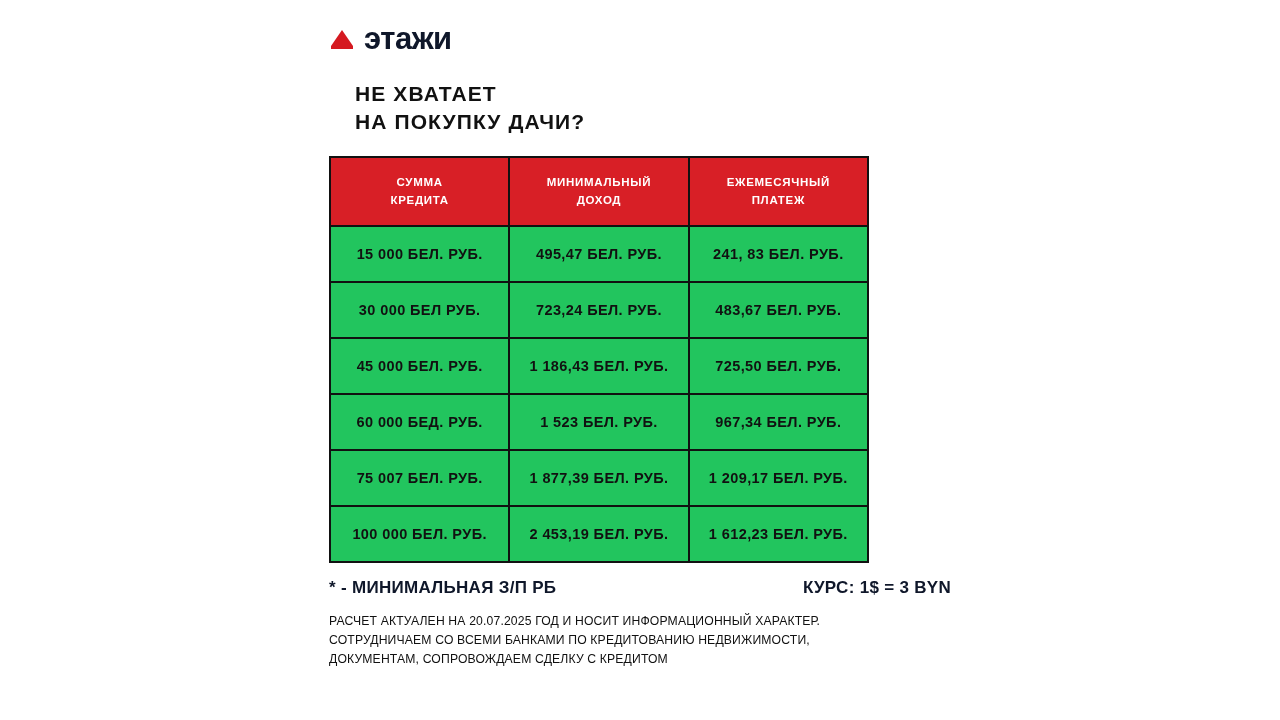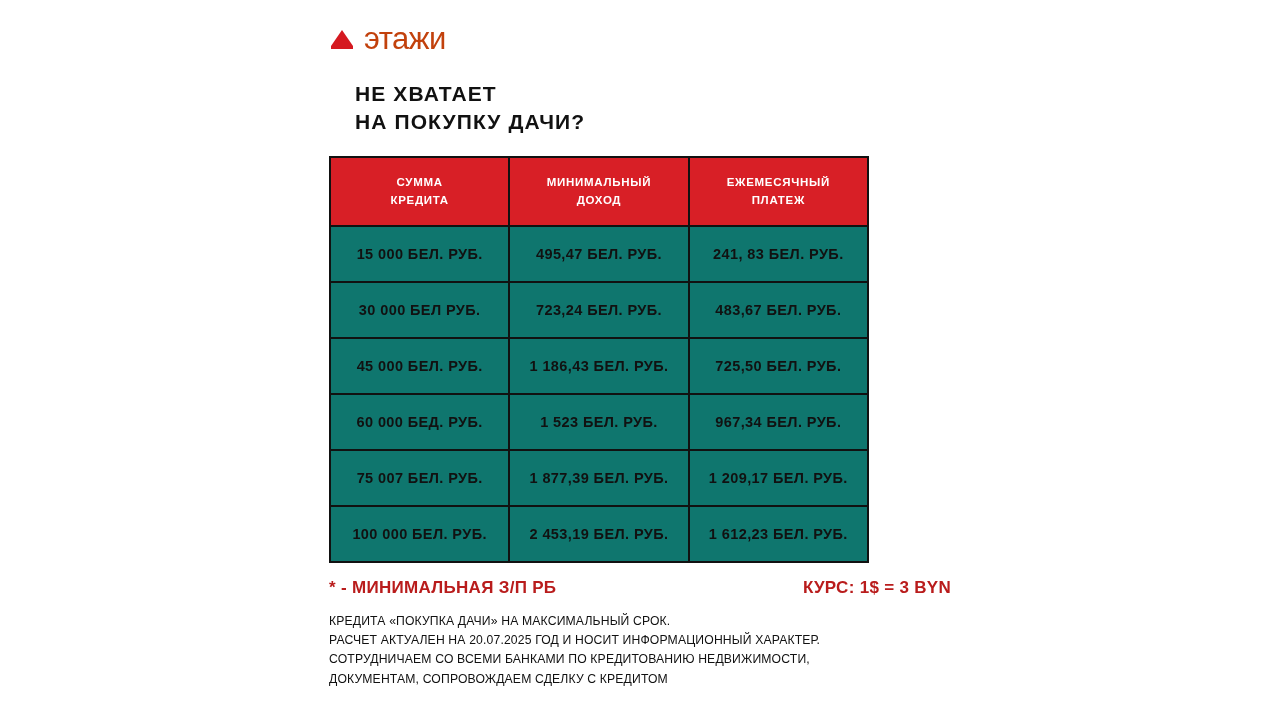--- a/index.html
+++ b/index.html
@@ -34,22 +34,22 @@
     height: 40px;
   }
   .logo-mark {
     width: 26px;
     height: 25px;
     position: relative;
   }
   .logo-mark svg { display: block; }
   .logo-text {
     font-size: 31px;
-    font-weight: normal;
-    color: #c2410c;
+    font-weight: bold;
+    color: #0f172a;
     letter-spacing: -0.5px;
     line-height: 1;
   }
   
   .headline {
     margin-top: 22px;
     font-size: 21px;
     font-weight: bold;
     letter-spacing: 1.1px;
     line-height: 1.32;
@@ -78,32 +78,32 @@
   }
   table.rate-table th .l2 { display: block; }
   table.rate-table td {
     border: 2px solid #111111;
     font-size: 14.5px;
     font-weight: bold;
     letter-spacing: 0.4px;
     text-align: center;
     padding: 19px 4px;
     color: #111111;
-    background: #0f766e;
+    background: #22c55e;
   }
   
   .note-row {
     display: flex;
     justify-content: space-between;
     align-items: baseline;
     margin-top: 15px;
     font-size: 17px;
     font-weight: bold;
     letter-spacing: 0.3px;
-    color: #b91c1c;
+    color: #0f172a;
   }
   .fineprint {
     margin-top: 14px;
     font-size: 12.2px;
     line-height: 1.58;
     color: #111111;
     letter-spacing: 0.15px;
     font-weight: 500;
   }
   .fineprint p { margin: 0; }
@@ -179,20 +179,19 @@
         </tr>
       </tbody>
     </table>
 
     <div class="note-row">
       <span>* - МИНИМАЛЬНАЯ З/П РБ</span>
       <span>КУРС: 1$ = 3 BYN</span>
     </div>
 
     <div class="fineprint">
-      <p>КРЕДИТА «ПОКУПКА ДАЧИ» НА МАКСИМАЛЬНЫЙ СРОК.</p>
       <p>РАСЧЕТ АКТУАЛЕН НА 20.07.2025 ГОД И НОСИТ ИНФОРМАЦИОННЫЙ ХАРАКТЕР.</p>
       <p>СОТРУДНИЧАЕМ СО ВСЕМИ БАНКАМИ ПО КРЕДИТОВАНИЮ НЕДВИЖИМОСТИ,</p>
       <p>ДОКУМЕНТАМ, СОПРОВОЖДАЕМ СДЕЛКУ С КРЕДИТОМ</p>
     </div>
 
   </div>
 </div>
 
 </body></html>

